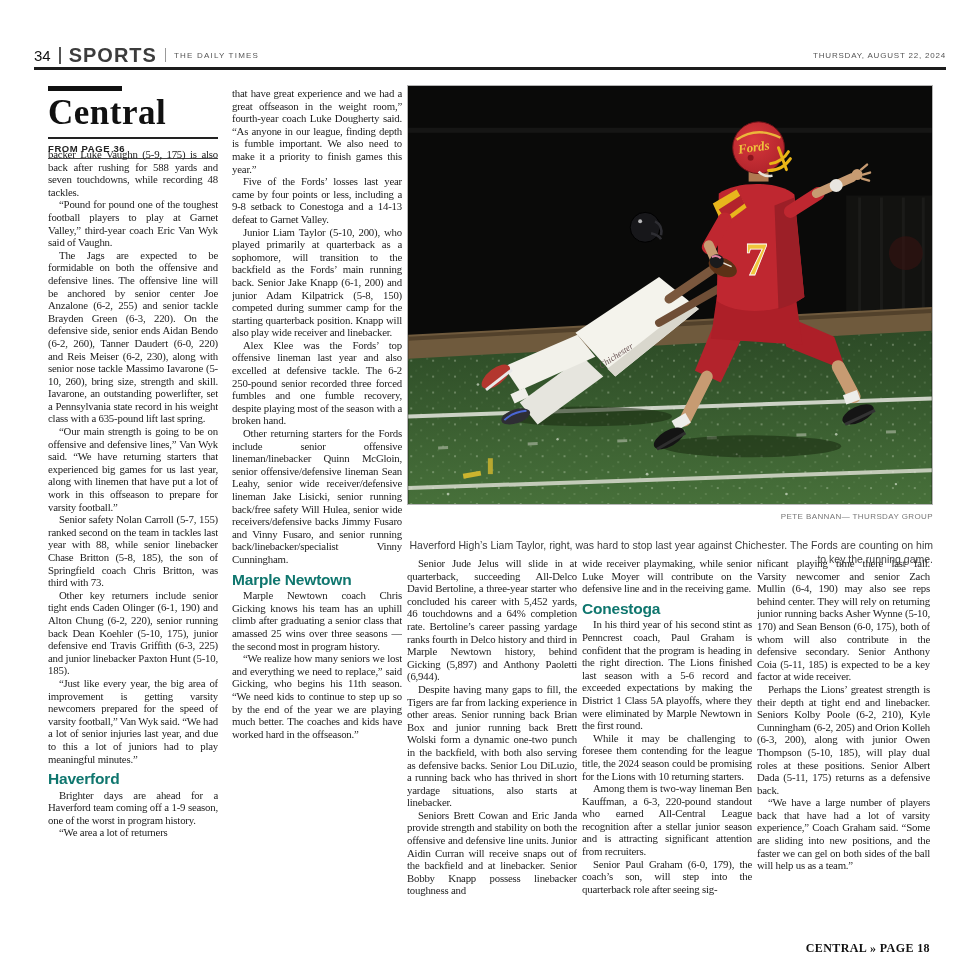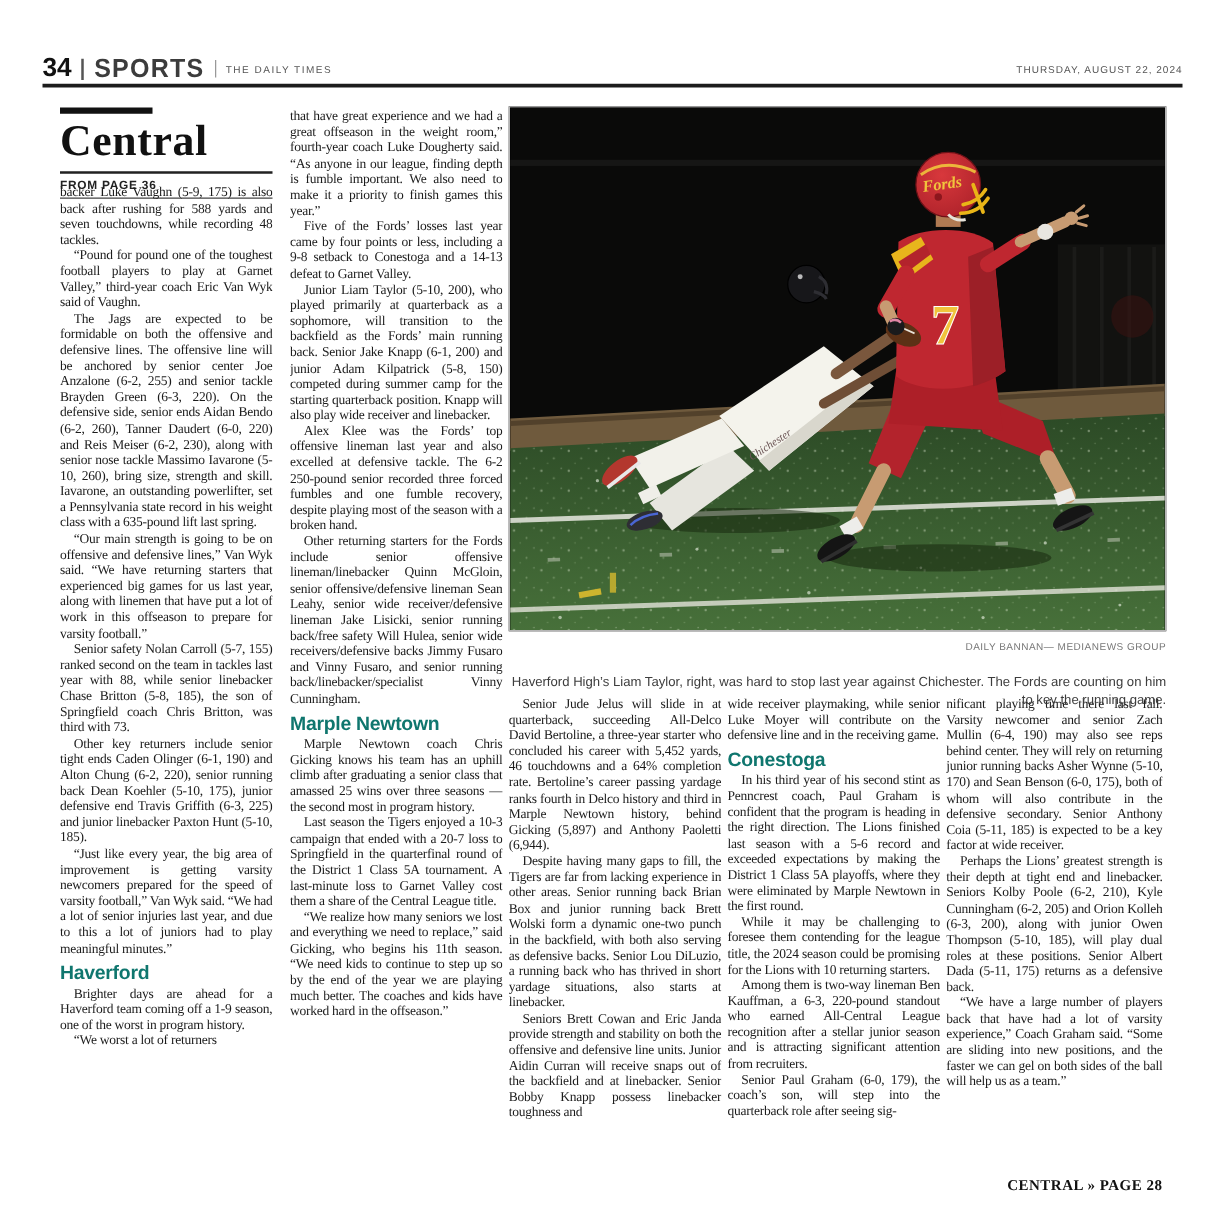--- a/index.html
+++ b/index.html
@@ -5,21 +5,21 @@
   * { margin:0; padding:0; box-sizing:border-box; }
   html,body { background:#ffffff; }
   .sheet { position:relative; width:980px; height:980px; background:#fff; overflow:hidden;
            font-family:"Liberation Serif", serif; color:#1a1a1a; }
 
   
   .masthead { position:absolute; left:34px; right:34px; top:44px; height:22px;
               display:flex; align-items:center; justify-content:space-between;
               font-family:"Liberation Sans", sans-serif; }
   .mh-left { display:flex; align-items:center; gap:8px; }
-  .mh-pagenum { font-size:21px; font-weight:bold; color:#111; }
+  .mh-pagenum { font-size:15px; font-weight:normal; color:#111; }
   .mh-div { width:2px; height:17px; background:#555; }
   .mh-div2 { width:1px; height:14px; background:#999; }
   .mh-section { font-size:20px; font-weight:bold; letter-spacing:1px; color:#3c3c3c;
                 transform:scaleY(1.05); }
   .mh-pub { font-size:8px; letter-spacing:1.2px; color:#555; }
   .mh-date { font-size:8px; letter-spacing:0.8px; color:#555; }
   .mh-rule { position:absolute; left:34px; right:34px; top:67px; height:3px; background:#1c1c1c; }
 
   
   .headline-block { position:absolute; left:48px; top:86px; width:170px; }
@@ -85,31 +85,30 @@
   <div class="col" id="col1">
       <p class="">backer Luke Vaughn (5-9, 175) is also back after rushing for 588 yards and seven touchdowns, while recording 48 tackles.</p>
       <p class="indent">“Pound for pound one of the toughest football players to play at Garnet Valley,” third-year coach Eric Van Wyk said of Vaughn.</p>
       <p class="indent">The Jags are expected to be formidable on both the offensive and defensive lines. The offensive line will be anchored by senior center Joe Anzalone (6-2, 255) and senior tackle Brayden Green (6-3, 220). On the defensive side, senior ends Aidan Bendo (6-2, 260), Tanner Daudert (6-0, 220) and Reis Meiser (6-2, 230), along with senior nose tackle Massimo Iavarone (5-10, 260), bring size, strength and skill. Iavarone, an outstanding powerlifter, set a Pennsylvania state record in his weight class with a 635-pound lift last spring.</p>
       <p class="indent">“Our main strength is going to be on offensive and defensive lines,” Van Wyk said. “We have returning starters that experienced big games for us last year, along with linemen that have put a lot of work in this offseason to prepare for varsity football.”</p>
       <p class="indent">Senior safety Nolan Carroll (5-7, 155) ranked second on the team in tackles last year with 88, while senior linebacker Chase Britton (5-8, 185), the son of Springfield coach Chris Britton, was third with 73.</p>
       <p class="indent">Other key returners include senior tight ends Caden Olinger (6-1, 190) and Alton Chung (6-2, 220), senior running back Dean Koehler (5-10, 175), junior defensive end Travis Griffith (6-3, 225) and junior linebacker Paxton Hunt (5-10, 185).</p>
       <p class="indent">“Just like every year, the big area of improvement is getting varsity newcomers prepared for the speed of varsity football,” Van Wyk said. “We had a lot of senior injuries last year, and due to this a lot of juniors had to play meaningful minutes.”</p>
       <h3 class="subhead">Haverford</h3>
       <p class="indent">Brighter days are ahead for a Haverford team coming off a 1-9 season, one of the worst in program history.</p>
-      <p class="indent">“We worst a lot of returners</p>
+      <p class="indent">“We area a lot of returners</p>
     </div>
   <div class="col" id="col2">
       <p class="">that have great experience and we had a great offseason in the weight room,” fourth-year coach Luke Dougherty said. “As anyone in our league, finding depth is fumble important. We also need to make it a priority to finish games this year.”</p>
       <p class="indent">Five of the Fords’ losses last year came by four points or less, including a 9-8 setback to Conestoga and a 14-13 defeat to Garnet Valley.</p>
       <p class="indent">Junior Liam Taylor (5-10, 200), who played primarily at quarterback as a sophomore, will transition to the backfield as the Fords’ main running back. Senior Jake Knapp (6-1, 200) and junior Adam Kilpatrick (5-8, 150) competed during summer camp for the starting quarterback position. Knapp will also play wide receiver and linebacker.</p>
       <p class="indent">Alex Klee was the Fords’ top offensive lineman last year and also excelled at defensive tackle. The 6-2 250-pound senior recorded three forced fumbles and one fumble recovery, despite playing most of the season with a broken hand.</p>
       <p class="indent">Other returning starters for the Fords include senior offensive lineman/linebacker Quinn McGloin, senior offensive/defensive lineman Sean Leahy, senior wide receiver/defensive lineman Jake Lisicki, senior running back/free safety Will Hulea, senior wide receivers/defensive backs Jimmy Fusaro and Vinny Fusaro, and senior running back/linebacker/specialist Vinny Cunningham.</p>
       <h3 class="subhead">Marple Newtown</h3>
       <p class="indent">Marple Newtown coach Chris Gicking knows his team has an uphill climb after graduating a senior class that amassed 25 wins over three seasons — the second most in program history.</p>
-      <p class="indent">Last season the Tigers enjoyed a 10-3 campaign that ended with a 20-7 loss to Springfield in the quarterfinal round of the District 1 Class 5A tournament. A last-minute loss to Garnet Valley cost them a share of the Central League title.</p>
       <p class="indent">“We realize how many seniors we lost and everything we need to replace,” said Gicking, who begins his 11th season. “We need kids to continue to step up so by the end of the year we are playing much better. The coaches and kids have worked hard in the offseason.”</p>
     </div>
   <div class="col" id="col3">
       <p class="indent">Senior Jude Jelus will slide in at quarterback, succeeding All-Delco David Bertoline, a three-year starter who concluded his career with 5,452 yards, 46 touchdowns and a 64% completion rate. Bertoline’s career passing yardage ranks fourth in Delco history and third in Marple Newtown history, behind Gicking (5,897) and Anthony Paoletti (6,944).</p>
       <p class="indent">Despite having many gaps to fill, the Tigers are far from lacking experience in other areas. Senior running back Brian Box and junior running back Brett Wolski form a dynamic one-two punch in the backfield, with both also serving as defensive backs. Senior Lou DiLuzio, a running back who has thrived in short yardage situations, also starts at linebacker.</p>
       <p class="indent">Seniors Brett Cowan and Eric Janda provide strength and stability on both the offensive and defensive line units. Junior Aidin Curran will receive snaps out of the backfield and at linebacker. Senior Bobby Knapp possess linebacker toughness and</p>
     </div>
   <div class="col" id="col4">
       <p class="">wide receiver playmaking, while senior Luke Moyer will contribute on the defensive line and in the receiving game.</p>
       <h3 class="subhead">Conestoga</h3>
@@ -117,21 +116,21 @@
       <p class="indent">While it may be challenging to foresee them contending for the league title, the 2024 season could be promising for the Lions with 10 returning starters.</p>
       <p class="indent">Among them is two-way lineman Ben Kauffman, a 6-3, 220-pound standout who earned All-Central League recognition after a stellar junior season and is attracting significant attention from recruiters.</p>
       <p class="indent">Senior Paul Graham (6-0, 179), the coach’s son, will step into the quarterback role after seeing sig-</p>
     </div>
   <div class="col" id="col5">
       <p class="">nificant playing time there last fall. Varsity newcomer and senior Zach Mullin (6-4, 190) may also see reps behind center. They will rely on returning junior running backs Asher Wynne (5-10, 170) and Sean Benson (6-0, 175), both of whom will also contribute in the defensive secondary. Senior Anthony Coia (5-11, 185) is expected to be a key factor at wide receiver.</p>
       <p class="indent">Perhaps the Lions’ greatest strength is their depth at tight end and linebacker. Seniors Kolby Poole (6-2, 210), Kyle Cunningham (6-2, 205) and Orion Kolleh (6-3, 200), along with junior Owen Thompson (5-10, 185), will play dual roles at these positions. Senior Albert Dada (5-11, 175) returns as a defensive back.</p>
       <p class="indent">“We have a large number of players back that have had a lot of varsity experience,” Coach Graham said. “Some are sliding into new positions, and the faster we can gel on both sides of the ball will help us as a team.”</p>
     </div>
 
-  <div class="jumpline">CENTRAL » PAGE 28</div>
+  <div class="jumpline">CENTRAL » PAGE 18</div>
 
   <figure class="photo">
     <svg class="photo-frame" viewBox="0 0 526 420">
       <defs>
         <linearGradient id="turfGrad" x1="0" y1="0" x2="0" y2="1">
           <stop offset="0" stop-color="#2c4a26"></stop>
           <stop offset="1" stop-color="#47703a"></stop>
         </linearGradient>
         <radialGradient id="helmGrad" cx="0.4" cy="0.35" r="0.9">
           <stop offset="0" stop-color="#d8383c"></stop>
@@ -253,18 +252,18 @@
         <rect x="342" y="84" width="20" height="12" fill="#b07a52"></rect>
         <circle cx="352" cy="62" r="26" fill="url(#helmGrad)" stroke="#6d1117" stroke-width="1"></circle>
         <path d="M330,54 q20,-14 44,-2" stroke="#f0c43c" stroke-width="2.4" fill="none" opacity="0.9"></path>
         <text transform="translate(332,68) rotate(-8)" font-family="Liberation Serif, serif" font-style="italic" font-weight="bold" font-size="13" fill="#f0c43c">Fords</text>
         <circle cx="344" cy="72" r="3" fill="#8c161d"></circle>
         <path d="M364,78 q12,-2 18,-12 M362,85 q14,0 22,-12 M372,62 l8,22" stroke="#e9b517" stroke-width="3" fill="none" stroke-linecap="round"></path>
         <path d="M352,86 q6,6 14,4" stroke="#e6e3da" stroke-width="2.4" fill="none"></path>
       </g>
     </svg>
     <figcaption>
-      <div class="photo-credit">DAILY BANNAN— MEDIANEWS GROUP</div>
+      <div class="photo-credit">PETE BANNAN— THURSDAY GROUP</div>
       <div class="photo-caption">Haverford High’s Liam Taylor, right, was hard to stop last year against Chichester. The Fords are counting on him to key the running game.</div>
     </figcaption>
   </figure>
 
 </div>
 
 </body></html>

